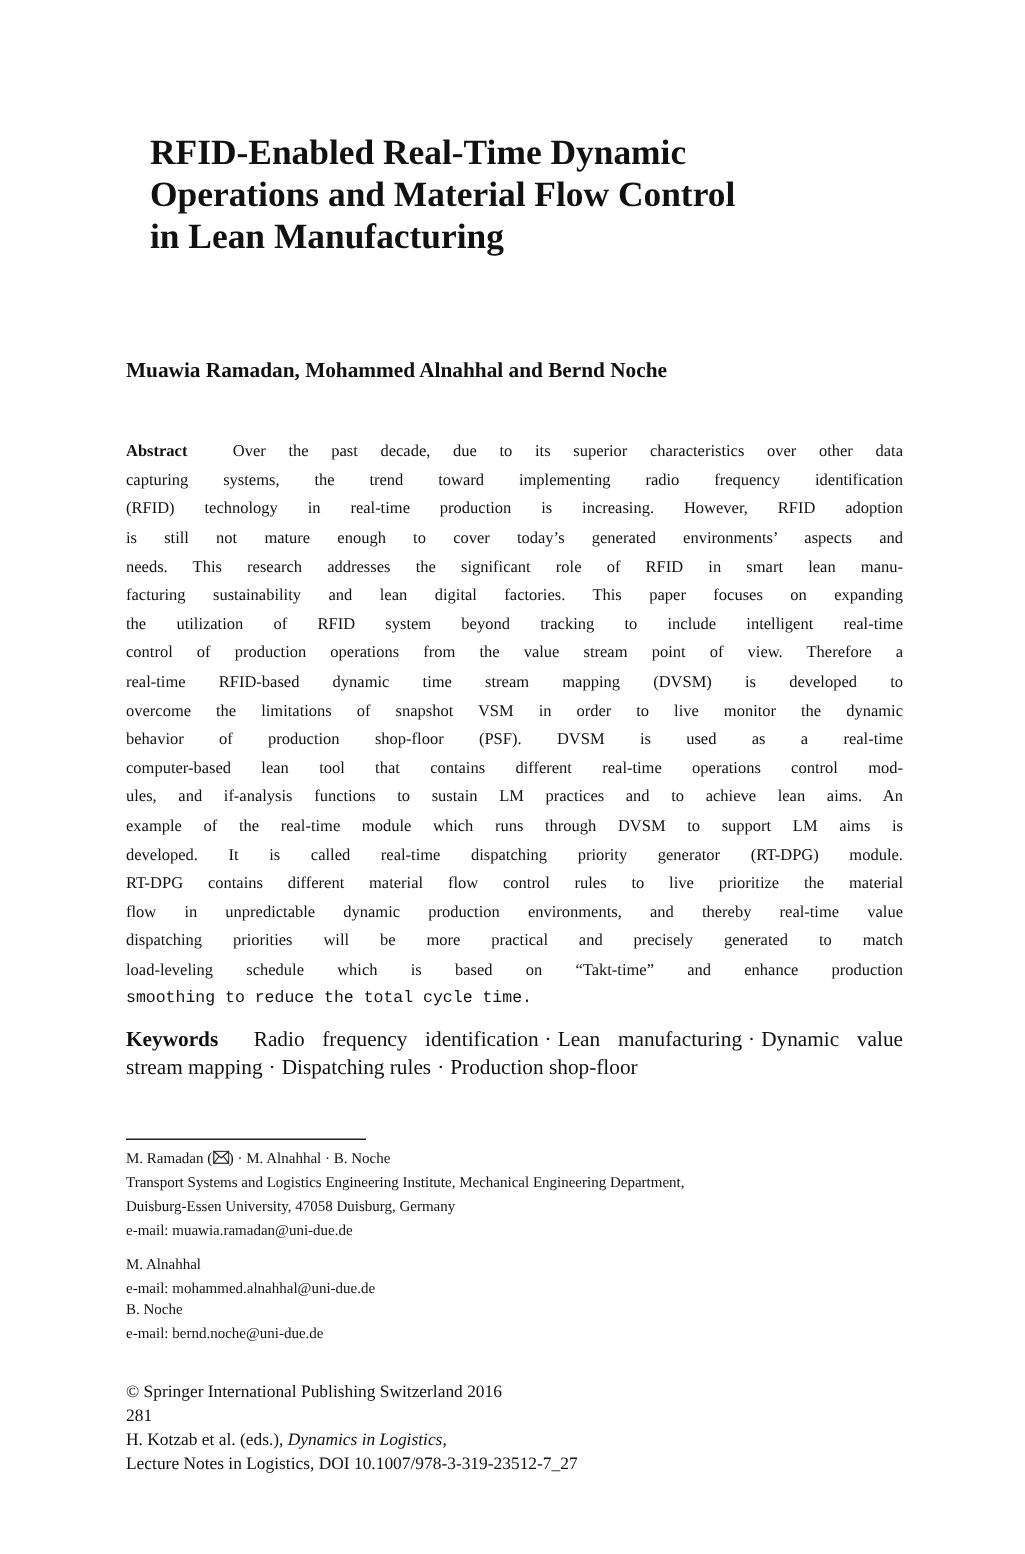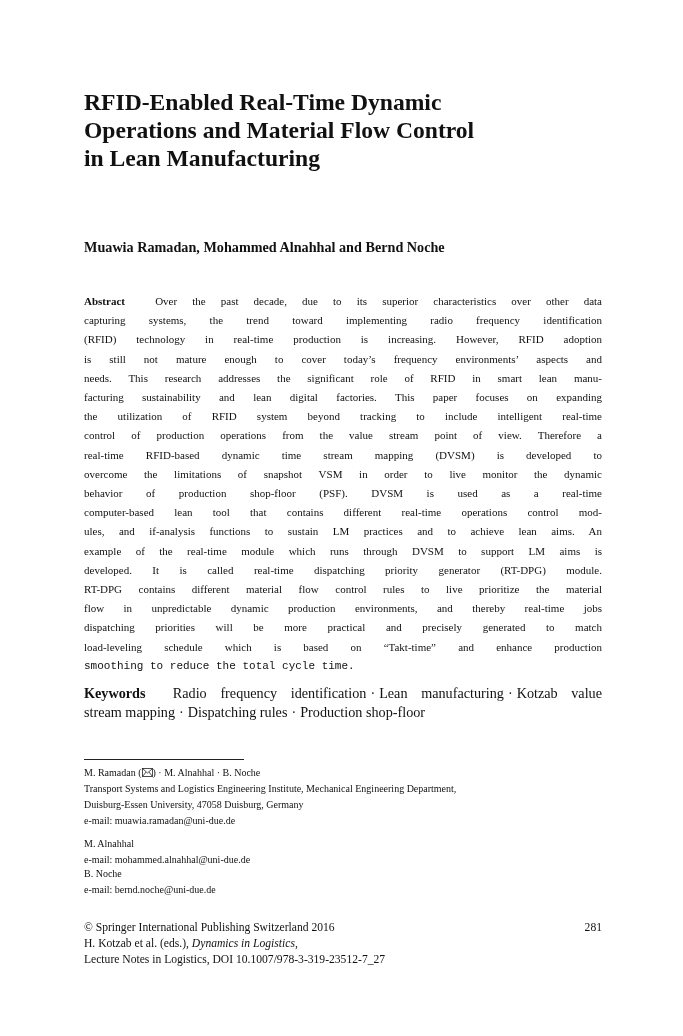--- a/index.html
+++ b/index.html
@@ -1,19 +1,19 @@
 <!DOCTYPE html>
 <html><head>
 <meta charset="utf-8">
 <style>
   html, body { margin: 0; padding: 0; background: #ffffff; }
   body { width: 683px; height: 1036px; position: relative; overflow: hidden;
          font-family: "Liberation Serif", "DejaVu Serif", serif; color: #111; }
   .page { position: absolute; left: 84px; top: 0; width: 518px; }
-  .title { position: absolute; top: 88px; left: 0; width: 518px;
+  .title { position: absolute; top: 88px; left: 16px; width: 518px;
            font-weight: bold; font-size: 23.6px; line-height: 28px; margin: 0; }
   .title span { display: block; white-space: nowrap; }
   .authors { position: absolute; top: 218px; left: 0; font-weight: bold;
              font-size: 14.2px; line-height: 18px; white-space: nowrap; margin-top: 20px; }
   .abstract { position: absolute; top: 292px; left: 0; width: 518px;
               font-size: 11px; line-height: 19.2px; text-align: justify;
               text-align-last: left; hyphens: manual; }
   .abstract .line { display: block; text-align: justify; text-align-last: justify; white-space: nowrap; }
   .abstract .line.last { text-align-last: left; font-family: Liberation Mono, monospace; }
   .label { font-weight: bold; }
@@ -22,62 +22,62 @@
   .keywords .line { display: block; text-align-last: justify; white-space: nowrap; }
   .keywords .line.last { text-align-last: left; }
   .sep { padding: 0 4px; }
   .rule { position: absolute; top: 759px; left: 0; width: 160px; height: 0;
           border-top: 1px solid #222; }
   .foot { position: absolute; left: 0; font-size: 10px; line-height: 16px; white-space: nowrap; }
   .foot div { display: block; }
   .mail-icon { display: inline-block; width: 11px; height: 9px; vertical-align: -1px; }
   .copyright { position: absolute; top: 920px; left: 0; width: 518px;
                font-size: 11.6px; line-height: 16px; }
-  .copyright .row { display: flex; justify-content: space-between; white-space: nowrap; }
+  .copyright .row { display: flex; justify-content: space-between; white-space: nowrap; flex-direction: column; }
   .pagenum { font-size: 11.6px; }
   em { font-style: italic; text-align: right; }
 </style>
 </head>
 <body>
 
 <div class="page">
 
   <h1 class="title">
     <span>RFID-Enabled Real-Time Dynamic</span>
     <span>Operations and Material Flow Control</span>
     <span>in Lean Manufacturing</span>
   </h1>
 
   <div class="authors">Muawia Ramadan, Mohammed Alnahhal and Bernd Noche</div>
 
   <div class="abstract">
     <span class="line"><span class="label">Abstract</span>&nbsp;&nbsp;<span>Over the past decade, due to its superior characteristics over other data</span></span>
     <span class="line">capturing systems, the trend toward implementing radio frequency identification</span>
     <span class="line">(RFID) technology in real-time production is increasing. However, RFID adoption</span>
-    <span class="line">is still not mature enough to cover today’s frequency environments’ aspects and</span>
+    <span class="line">is still not mature enough to cover today’s generated environments’ aspects and</span>
     <span class="line">needs. This research addresses the significant role of RFID in smart lean manu-</span>
     <span class="line">facturing sustainability and lean digital factories. This paper focuses on expanding</span>
     <span class="line">the utilization of RFID system beyond tracking to include intelligent real-time</span>
     <span class="line">control of production operations from the value stream point of view. Therefore a</span>
     <span class="line">real-time RFID-based dynamic time stream mapping (DVSM) is developed to</span>
     <span class="line">overcome the limitations of snapshot VSM in order to live monitor the dynamic</span>
     <span class="line">behavior of production shop-floor (PSF). DVSM is used as a real-time</span>
     <span class="line">computer-based lean tool that contains different real-time operations control mod-</span>
     <span class="line">ules, and if-analysis functions to sustain LM practices and to achieve lean aims. An</span>
     <span class="line">example of the real-time module which runs through DVSM to support LM aims is</span>
     <span class="line">developed. It is called real-time dispatching priority generator (RT-DPG) module.</span>
     <span class="line">RT-DPG contains different material flow control rules to live prioritize the material</span>
-    <span class="line">flow in unpredictable dynamic production environments, and thereby real-time jobs</span>
+    <span class="line">flow in unpredictable dynamic production environments, and thereby real-time value</span>
     <span class="line">dispatching priorities will be more practical and precisely generated to match</span>
     <span class="line">load-leveling schedule which is based on “Takt-time” and enhance production</span>
     <span class="line last">smoothing to reduce the total cycle time.</span>
   </div>
 
   <div class="keywords">
-    <span class="line"><span class="label">Keywords</span>&nbsp;&nbsp;<span>Radio frequency identification</span><span class="sep">·</span><span>Lean manufacturing</span><span class="sep">·</span><span>Kotzab value</span></span>
+    <span class="line"><span class="label">Keywords</span>&nbsp;&nbsp;<span>Radio frequency identification</span><span class="sep">·</span><span>Lean manufacturing</span><span class="sep">·</span><span>Dynamic value</span></span>
     <span class="line last"><span>stream mapping</span><span class="sep">·</span><span>Dispatching rules</span><span class="sep">·</span><span>Production shop-floor</span></span>
   </div>
 
   <div class="rule"></div>
 
   <div class="foot" style="top:765px;">
     <div><span>M. Ramadan (</span><svg class="mail-icon" viewBox="0 0 11 9">
           <rect x="0.5" y="0.5" width="10" height="8" fill="none" stroke="#222" stroke-width="0.8"></rect>
           <path d="M0.5 0.5 L5.5 5 L10.5 0.5 M0.5 8.5 L4 4 M10.5 8.5 L7 4" fill="none" stroke="#222" stroke-width="0.8"></path>
         </svg><span>) · M. Alnahhal · B. Noche</span></div>

